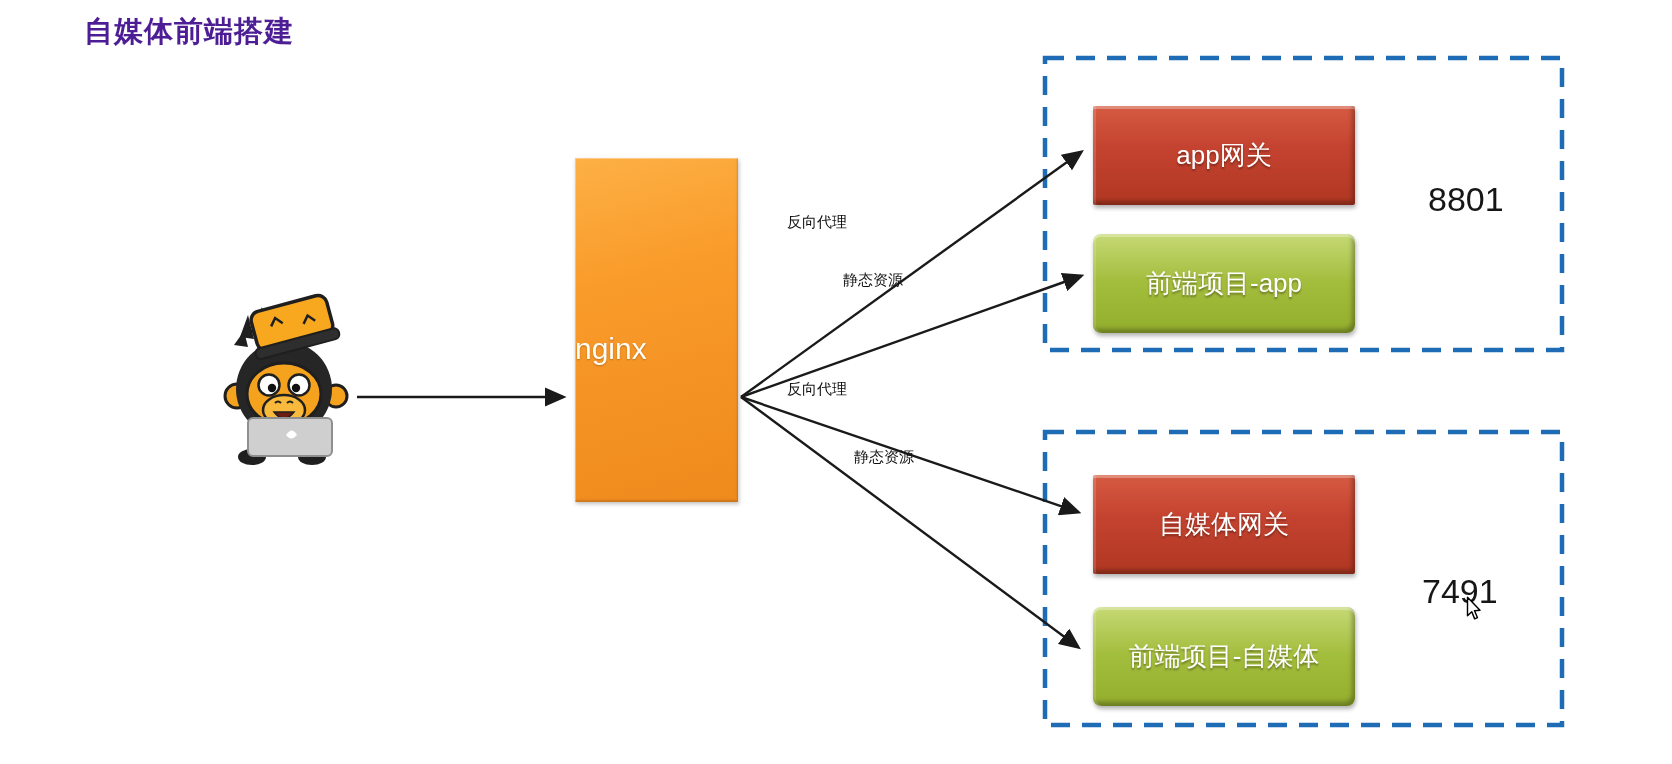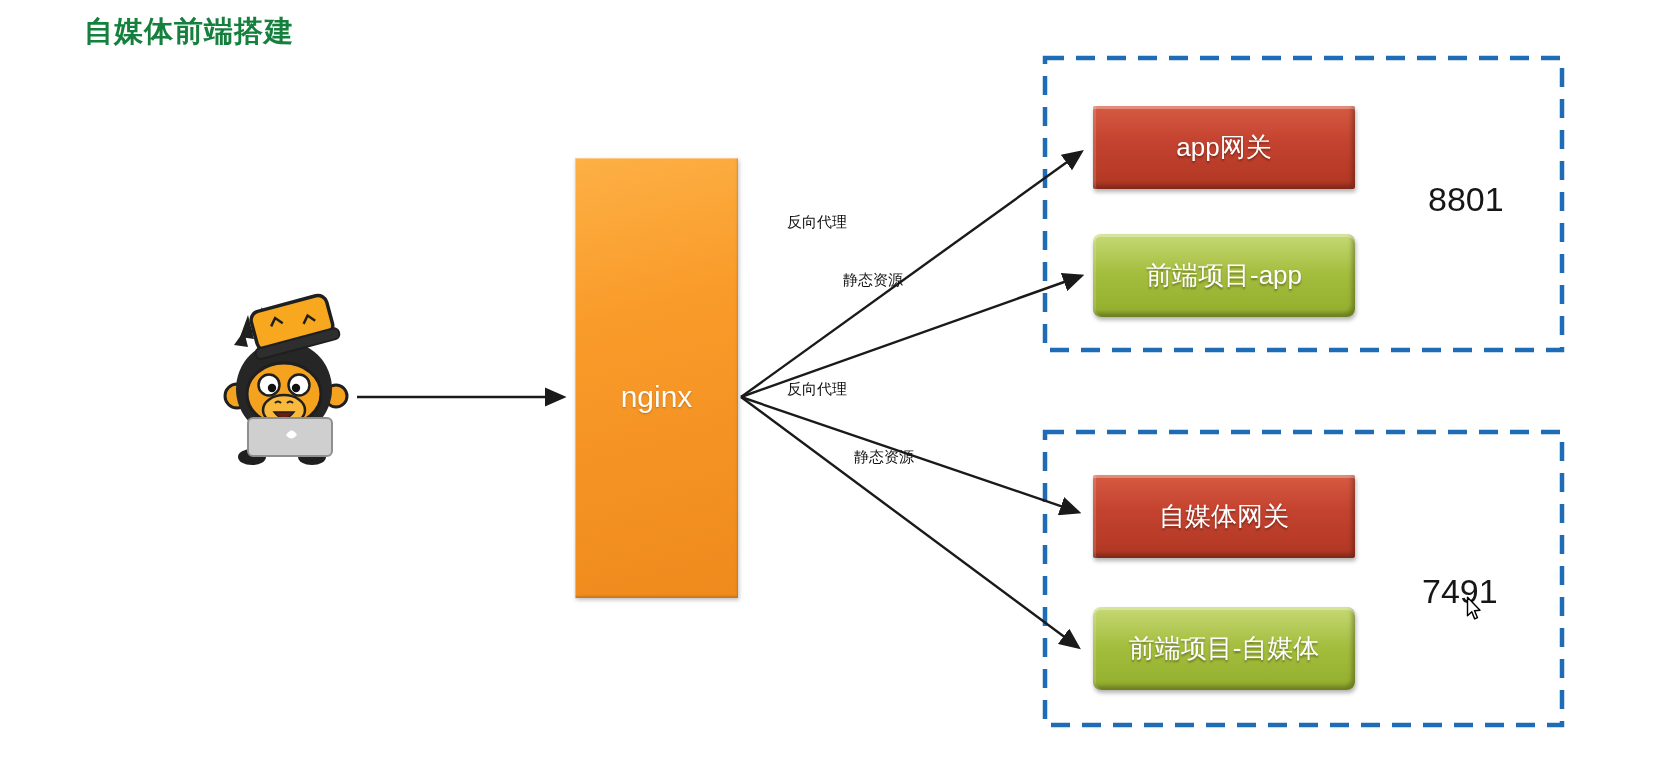--- a/index.html
+++ b/index.html
@@ -2,35 +2,35 @@
 <html style="--accent-orange: #F99B2A; --gateway-red: #C44330; --frontend-green: #A3BD3D; --group-border-blue: #1E6CB5; --text-black: #1A1A1A;"><head>
 <meta charset="utf-8">
 <style>
   html,body{margin:0;padding:0;background:#fff;}
   .stage{
     position:relative;width:1672px;height:764px;overflow:hidden;background:#ffffff;
     font-family:"Liberation Sans","DejaVu Sans",sans-serif;color:var(--text-black,#1a1a1a);
   }
   .title{
     position:absolute;left:84px;top:12px;font-size:29px;font-weight:bold;
-    letter-spacing:1px;color:#15803d;
+    letter-spacing:1px;color:#4c1d95;
   }
   svg.canvas{position:absolute;left:0;top:0;z-index:1;}
   .lines line{stroke:var(--text-black,#1a1a1a);stroke-width:2.4;}
   .arrowhead{fill:var(--text-black,#1a1a1a);}
   .group-rect{fill:none;stroke:var(--group-border-blue,#1E6CB5);stroke-width:4.5;stroke-dasharray:19 12;}
   .nginx{
-    position:absolute;left:575px;top:158px;width:163px;height:440px;z-index:2;
+    position:absolute;left:575px;top:158px;width:163px;height:344px;z-index:2;
     background:linear-gradient(165deg,#fdb045 0%,var(--accent-orange,#F99B2A) 35%,#ef8a1d 100%);
     box-shadow:inset 1px 1px 0 rgba(255,255,255,.35), inset -1px -2px 2px rgba(0,0,0,.15), 1px 2px 4px rgba(0,0,0,.25);
-    display:flex;align-items:center;justify-content:center;
+    display:flex;align-items:center;
   }
   .nginx-label{color:#fffdf8;font-size:30px;margin-top:38px;text-shadow:0 1px 2px rgba(0,0,0,.25);}
   .box{
-    position:absolute;left:1093px;width:262px;height:83px;z-index:2;border-radius:2px;
+    position:absolute;left:1093px;width:262px;height:99px;z-index:2;border-radius:2px;
     display:flex;align-items:center;justify-content:center;
     color:#fff;font-size:26px;text-shadow:0 2px 2px rgba(0,0,0,.35);
     box-shadow:inset 0 3px 0 rgba(255,255,255,.30), inset 3px 0 0 rgba(255,255,255,.15),
                inset -3px -4px 4px rgba(0,0,0,.28), 1px 3px 4px rgba(0,0,0,.30);
   }
   .box.red{background:linear-gradient(180deg,#d65a41 0%,var(--gateway-red,#C44330) 42%,#b03722 100%);}
   .box.green{background:linear-gradient(180deg,#c6d975 0%,var(--frontend-green,#A3BD3D) 48%,#93ad2d 100%);border-radius:8px;}
   .edge-label{position:absolute;z-index:3;font-size:15px;color:#111;white-space:nowrap;}
   .port-label{position:absolute;z-index:3;font-size:34px;color:#161616;}
   .mascot{position:absolute;left:220px;top:293px;z-index:2;}

